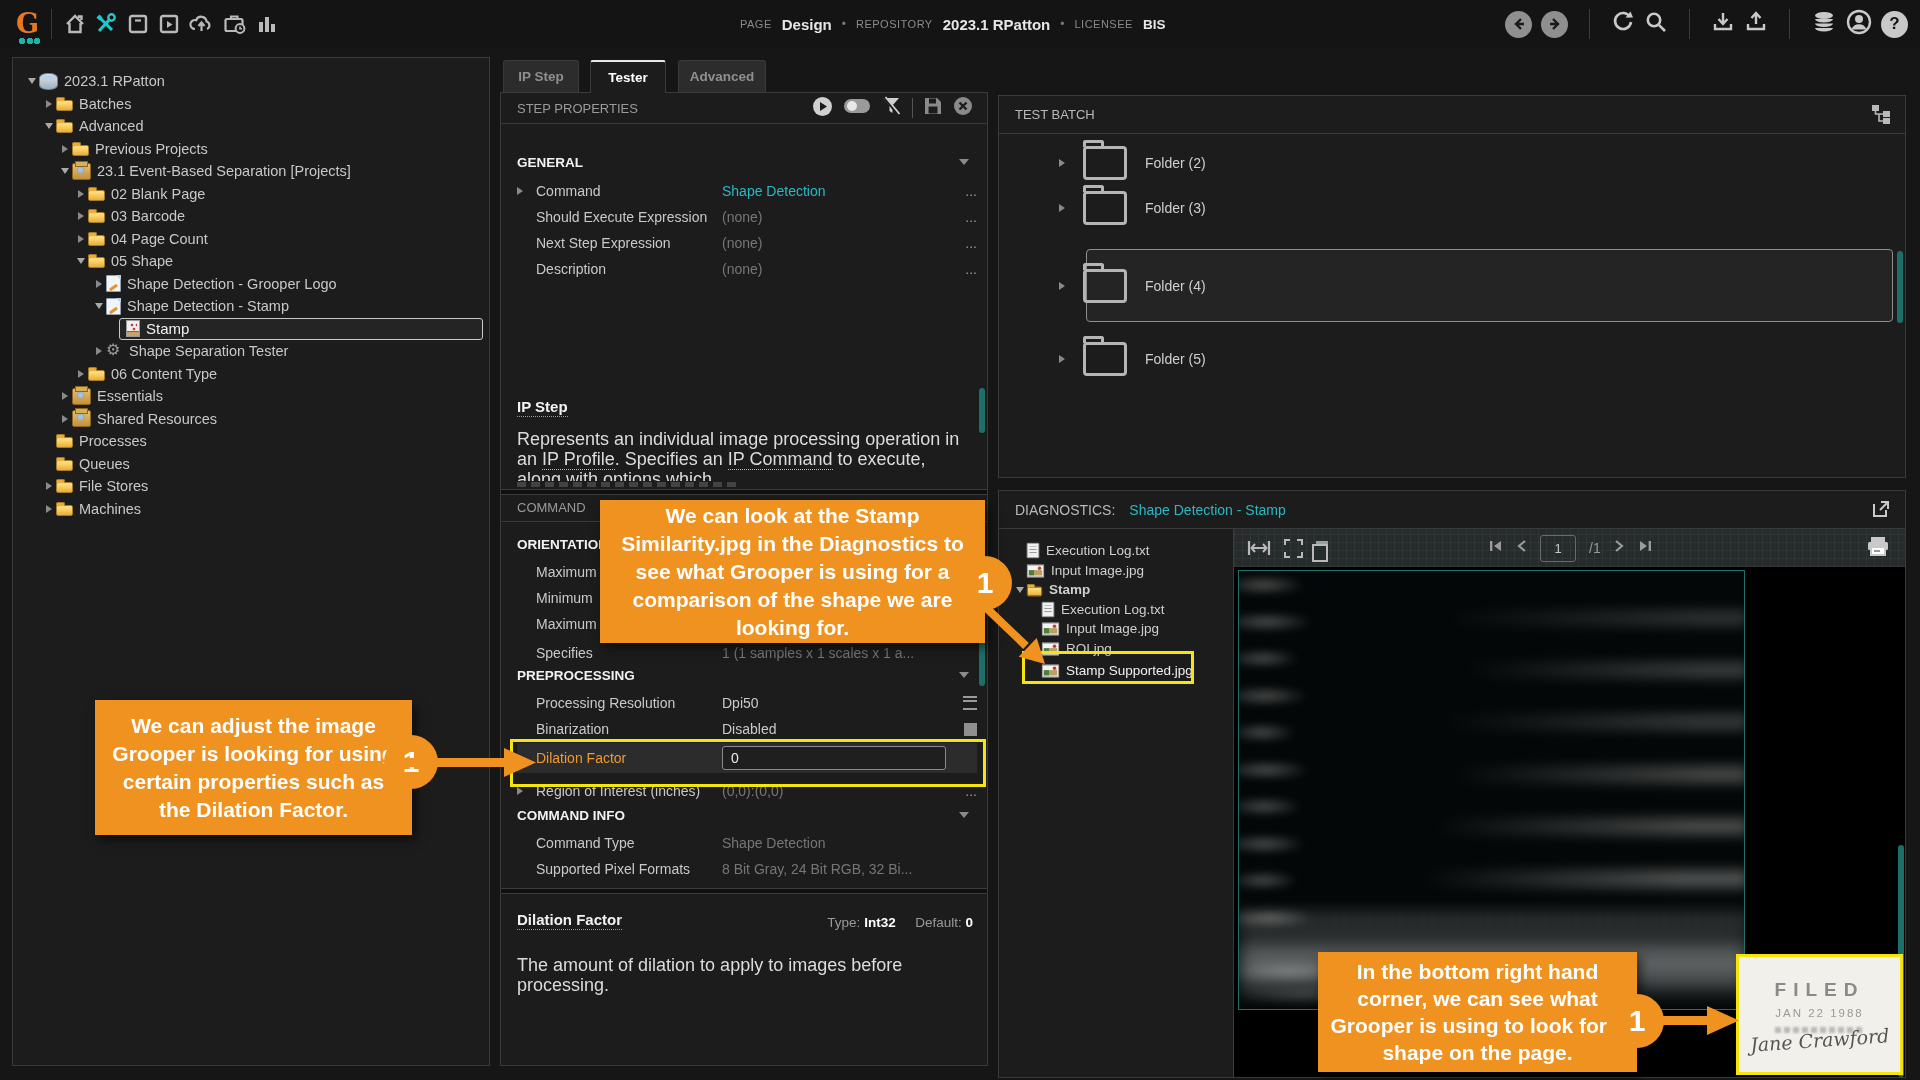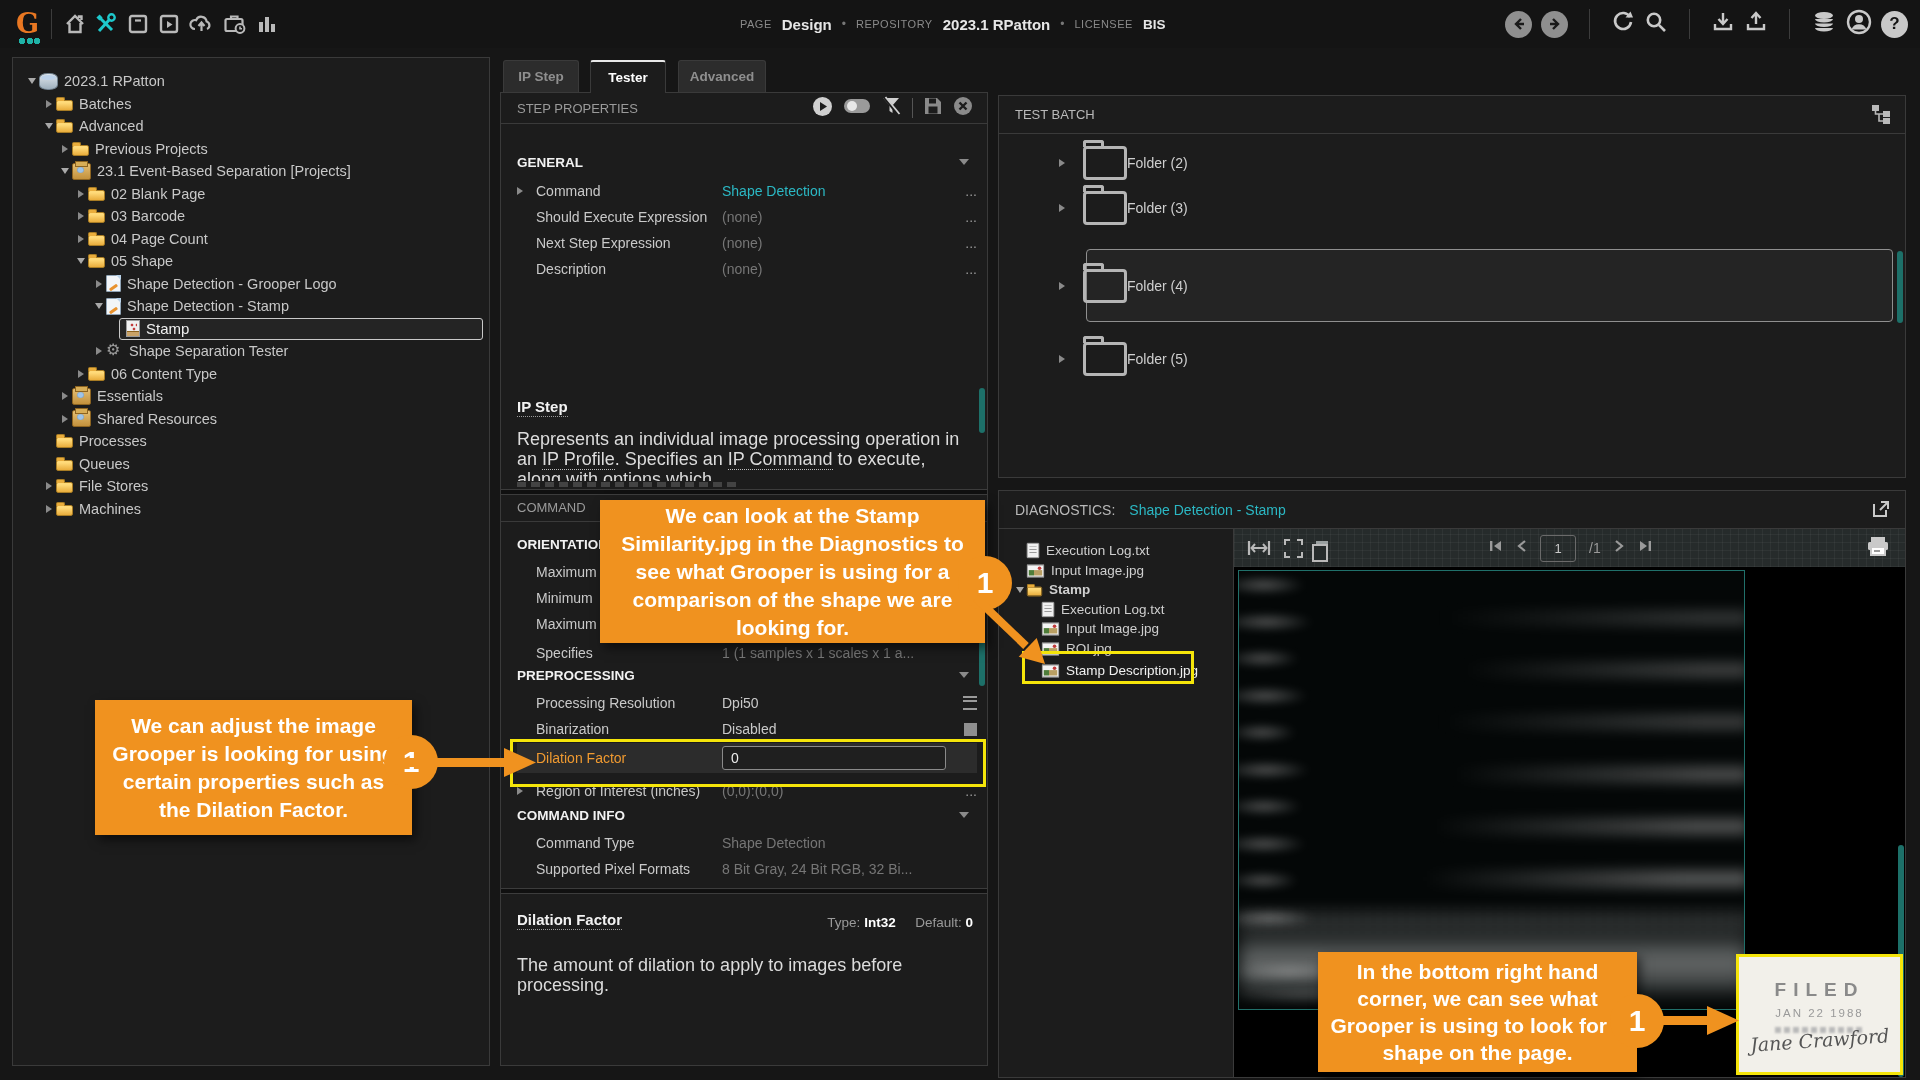--- a/index.html
+++ b/index.html
@@ -89,21 +89,21 @@
         display:flex;align-items:center;justify-content:center;z-index:41;}
   .arrow{position:absolute;z-index:45;}
   
   #testbatch{left:998px;top:95px;width:908px;height:383px;overflow:hidden;}
   .tb-head{position:absolute;left:0;top:0;right:0;height:38px;background:#1c1c1c;border-bottom:1px solid #3a3a3a;z-index:4;
            display:flex;align-items:center;font-size:13px;color:#b9b9b9;padding-left:16px;box-sizing:border-box;}
   .frow{position:absolute;left:0;width:100%;height:73px;display:flex;align-items:center;font-size:14px;color:#cfcfcf;}
   .frow .exp{width:14px;margin-left:56px;}
   .bigfold{width:44px;height:34px;border:3px solid #b5b5b5;border-radius:4px;position:relative;margin-left:14px;flex:none;box-sizing:border-box;}
   .bigfold::before{content:"";position:absolute;top:-9px;left:-3px;width:15px;height:4px;border:3px solid #b5b5b5;border-bottom:none;border-radius:3px 3px 0 0;}
-  .frow .flabel{}
+  .frow .flabel{margin-left:18px;}
   .fselbox{position:absolute;left:87px;right:12px;top:0;bottom:0;border:1px solid #8f8f8f;border-radius:4px;background:#242424;}
   .frow .zi{position:relative;z-index:2;}
   
   #diag{left:998px;top:490px;width:908px;height:588px;overflow:hidden;}
   .dg-head{position:absolute;left:0;top:0;right:0;height:38px;border-bottom:1px solid #3a3a3a;display:flex;align-items:center;gap:14px;
            font-size:14px;color:#b9b9b9;padding-left:16px;box-sizing:border-box;}
   .dg-link{color:#2bb8c4;}
   .dgrow{height:19.5px;display:flex;align-items:center;font-size:13.5px;color:#cfcfcf;white-space:nowrap;position:relative;}
   .dgrow .exp{width:13px;}
   .dgrow .ic{transform:scale(.9);}
@@ -563,21 +563,21 @@
       <div class="dgrow" style="padding-left:28px">
           <span class="ic ic-img"></span>
           <span class="tlabel">Input Image.jpg</span>
         </div>
       <div class="dgrow" style="padding-left:28px">
           <span class="ic ic-img"></span>
           <span class="tlabel">ROI.jpg</span>
         </div>
       <div class="dgrow" style="padding-left:28px;height:24px">
           <span class="ic ic-img"></span>
-          <span class="tlabel" style="color:#f0f0f0">Stamp Description.jpg</span>
+          <span class="tlabel" style="color:#f0f0f0">Stamp Supported.jpg</span>
         </div>
     </div>
     <div class="dg-divider"></div>
 
     <div id="viewer-toolbar">
       <span class="vt-ic">
           <svg width="24" height="16">
             <line x1="2" y1="1" x2="2" y2="15" stroke="#b9b9b9" stroke-width="2.2"></line>
             <line x1="22" y1="1" x2="22" y2="15" stroke="#b9b9b9" stroke-width="2.2"></line>
             <path d="M5 8 H19 M8 4 L4.5 8 L8 12 M16 4 L19.5 8 L16 12" stroke="#b9b9b9" stroke-width="2" fill="none"></path>

